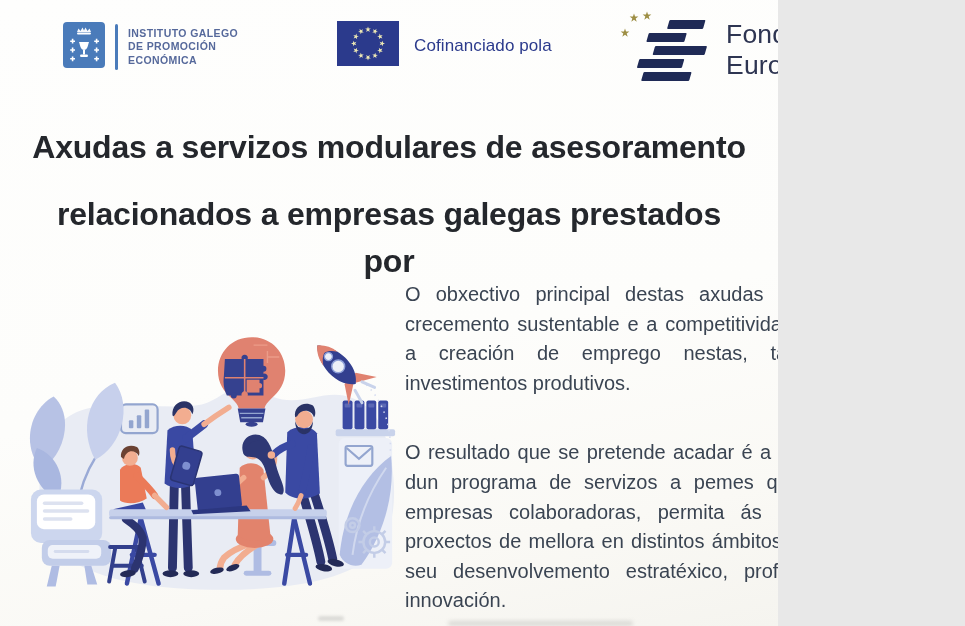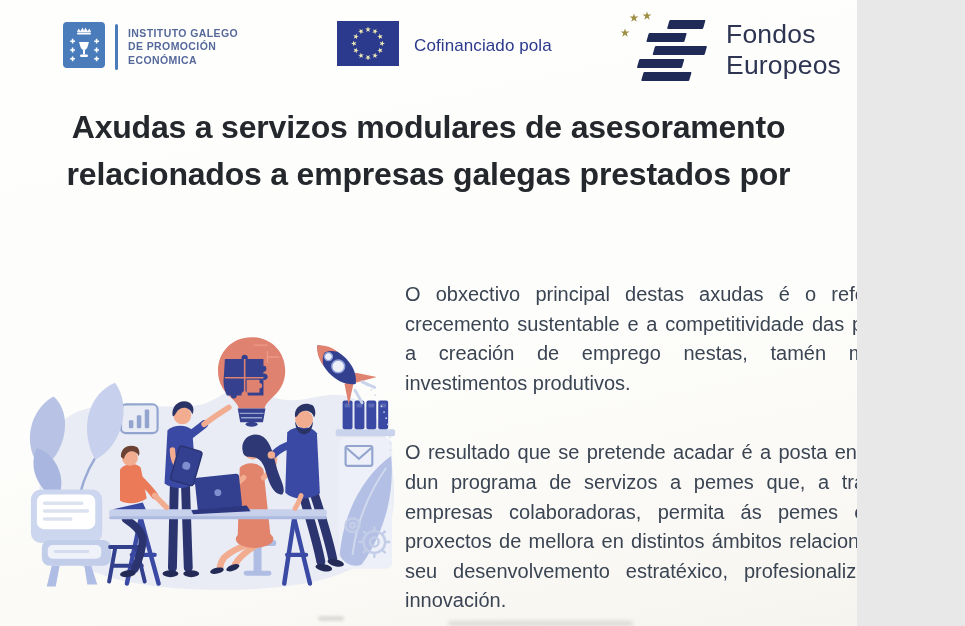--- a/index.html
+++ b/index.html
@@ -1,36 +1,36 @@
 <!DOCTYPE html>
 <html><head>
 <meta charset="utf-8">
 <style>
   html,body{margin:0;padding:0;background:#e8e8e8;}
   .page{
-    position:relative;width:857px;height:626px;overflow:hidden;
+    position:relative;width:778px;height:626px;overflow:hidden;
     background:linear-gradient(168deg,#fefefd 0%,#fdfdfb 55%,#faf9f5 82%,#f5f4ef 100%);
     font-family:"Liberation Sans",sans-serif;
     -webkit-font-smoothing:antialiased;
   }
   
   .logo-igape{position:absolute;left:63px;top:22px;display:flex;align-items:center;gap:10px;}
   .igape-sep{width:3px;height:46px;background:#4a7bba;border-radius:2px;}
   .igape-text{font-size:10.5px;font-weight:700;letter-spacing:.4px;color:#56699b;line-height:13.5px;}
   .logo-eu{position:absolute;left:337px;top:21px;display:flex;align-items:center;gap:15px;}
   .eu-text{font-size:17px;font-weight:400;color:#2b3a8c;line-height:21.5px;letter-spacing:.1px;}
   .logo-fondos{position:absolute;left:616px;top:8px;display:flex;align-items:center;gap:14px;}
   .fondos-text{font-size:26.5px;font-weight:400;color:#2e3552;letter-spacing:.2px;}
   
   .page-title{
     position:absolute;left:30px;right:30px;top:104px;margin:0;
     text-align:center;font-size:32px;line-height:47px;font-weight:700;
     color:#24272c;letter-spacing:-.2px;
   }
-  .page-title span{display:block;}
+  .page-title span{display:block;margin-top:20px;}
   
   .illustration{position:absolute;left:26px;top:298px;width:376px;height:300px;margin:0;}
   .illustration svg{display:block;width:100%;height:100%;}
   .body-text{position:absolute;left:405px;top:280px;width:526px;color:#3a4452;}
   .body-text p{margin:0 0 40px 0;font-size:20px;line-height:29.6px;text-align:justify;}
   .body-text p:last-child{margin-bottom:12px;}
   
   .artifact-bar{position:absolute;left:448px;bottom:0;width:185px;height:5px;background:#8f8f8d;opacity:.28;filter:blur(2px);border-radius:3px;}
   .artifact-dot{position:absolute;left:318px;top:616px;width:26px;height:5px;background:#9a9a98;opacity:.3;filter:blur(1.5px);border-radius:3px;}
 </style>

